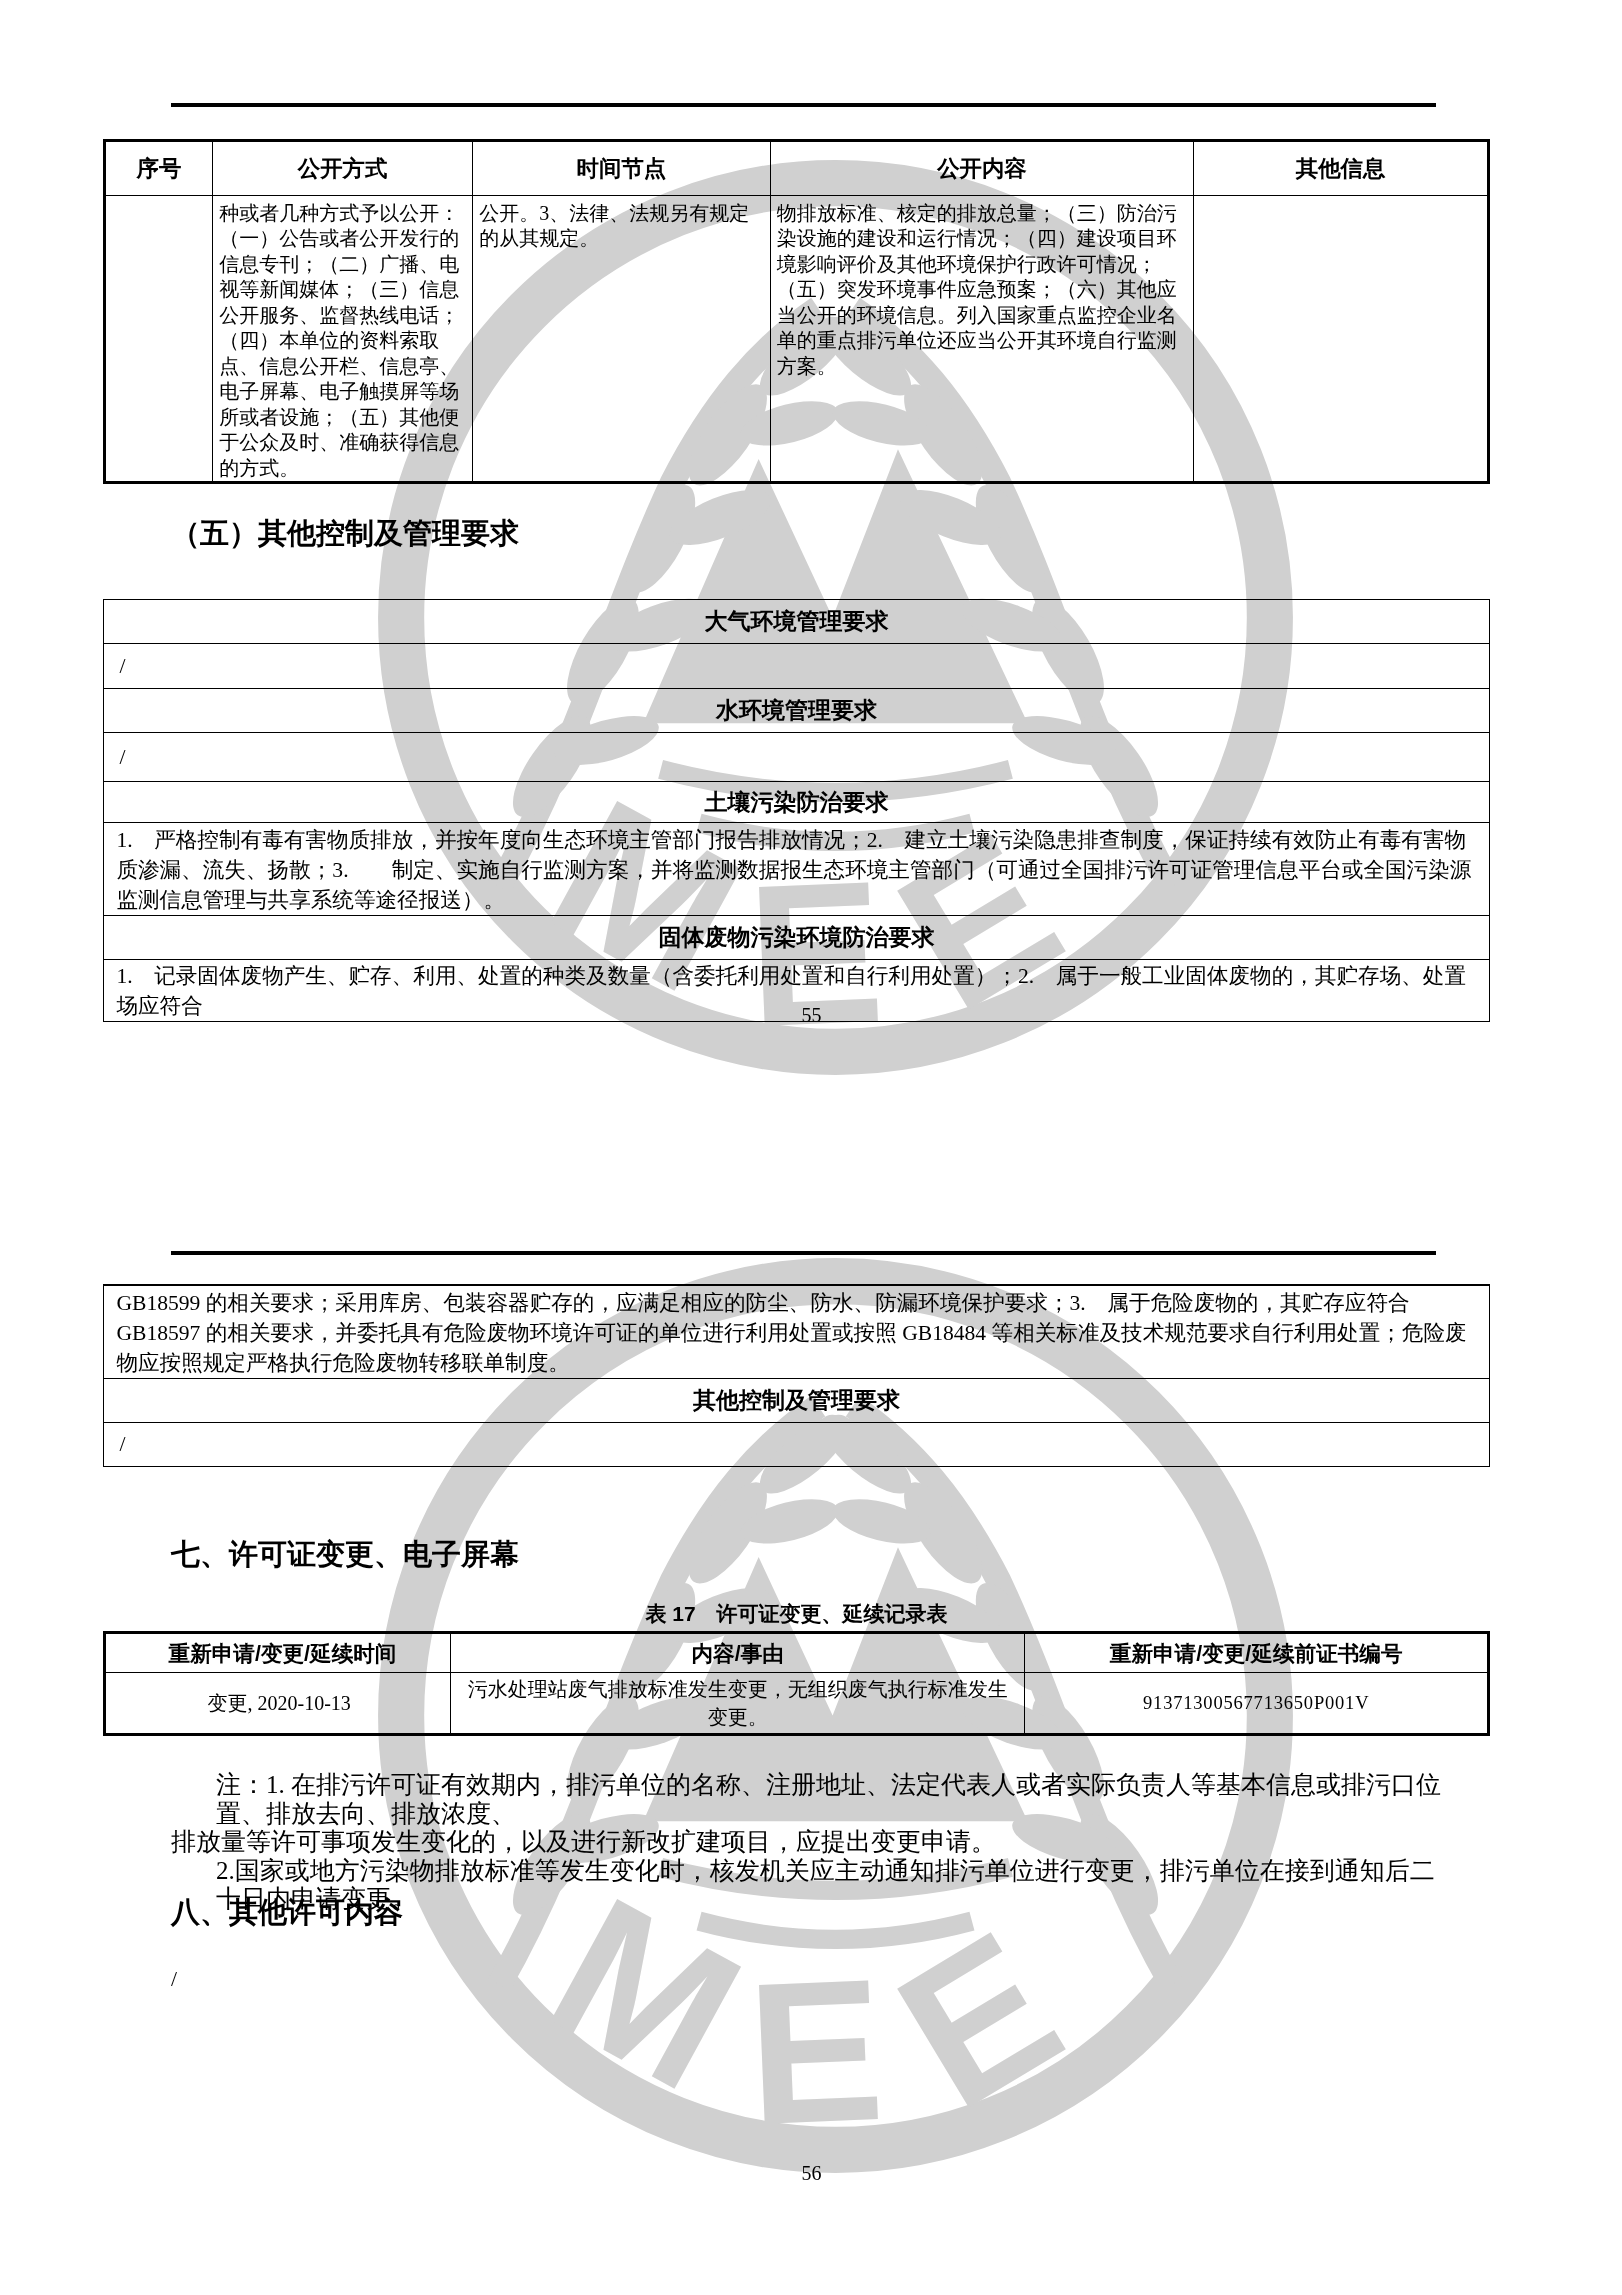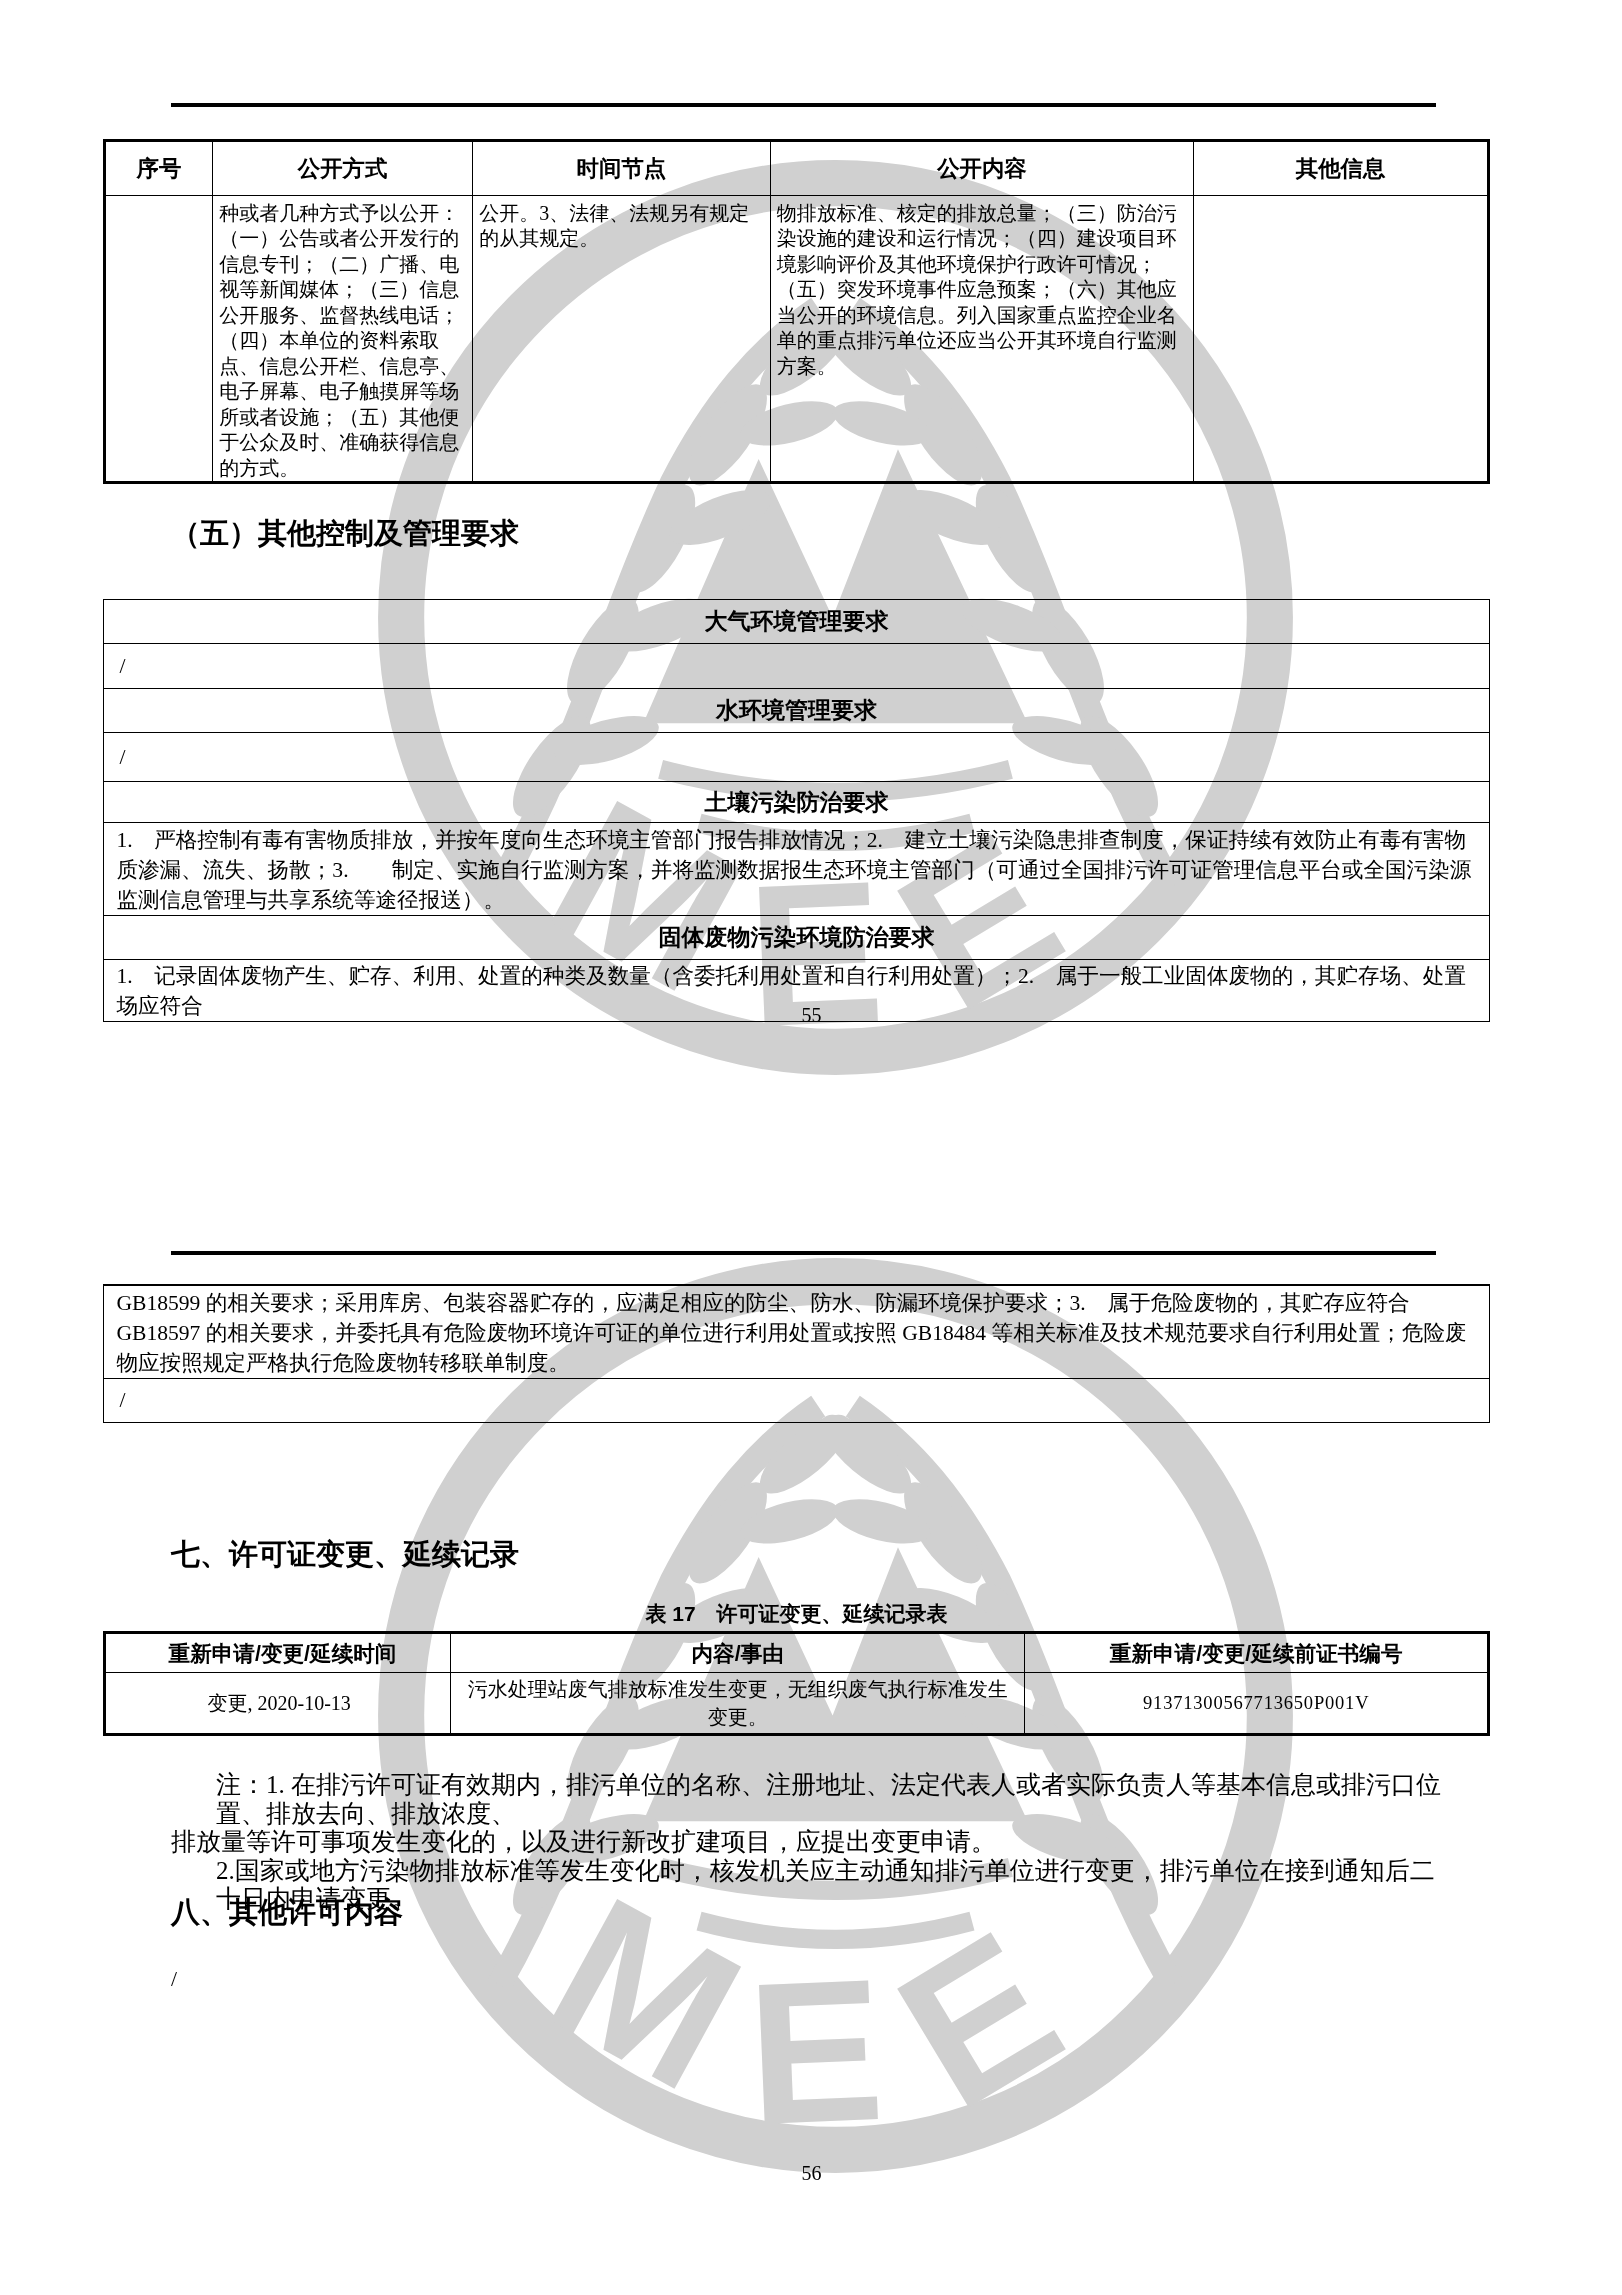--- a/index.html
+++ b/index.html
@@ -194,26 +194,29 @@
   <div class="pageno" style="top:1004px">55</div>
 
   <div class="hrule" style="top:1251px"></div>
 
   <table class="mg" style="top:1284px">
     <tbody>
         <tr>
           <td class="txt" style="height:90px;border-top-width:2.3px">GB18599 的相关要求；采用库房、包装容器贮存的，应满足相应的防尘、防水、防漏环境保护要求；3.　属于危险废物的，其贮存应符合 GB18597 的相关要求，并委托具有危险废物环境许可证的单位进行利用处置或按照 GB18484 等相关标准及技术规范要求自行利用处置；危险废物应按照规定严格执行危险废物转移联单制度。</td>
         </tr>
     <tr>
+          <td class="hd" style="height:41px">其他控制及管理要求</td>
+        </tr>
+    <tr>
           <td class="val" style="height:41px">/</td>
         </tr>
   </tbody>
     </table>
 
-  <div class="sec-title" style="top:1535px">七、许可证变更、延续记录</div>
+  <div class="sec-title" style="top:1535px">七、许可证变更、电子屏幕</div>
 
   <div class="tbl-caption" style="top:1600px">表 17　许可证变更、延续记录表</div>
 
   <table class="t17">
     <colgroup>
       <col style="width:25%">
         <col style="width:41.5%">
         <col style="width:33.5%">
     </colgroup>
     <tbody>

